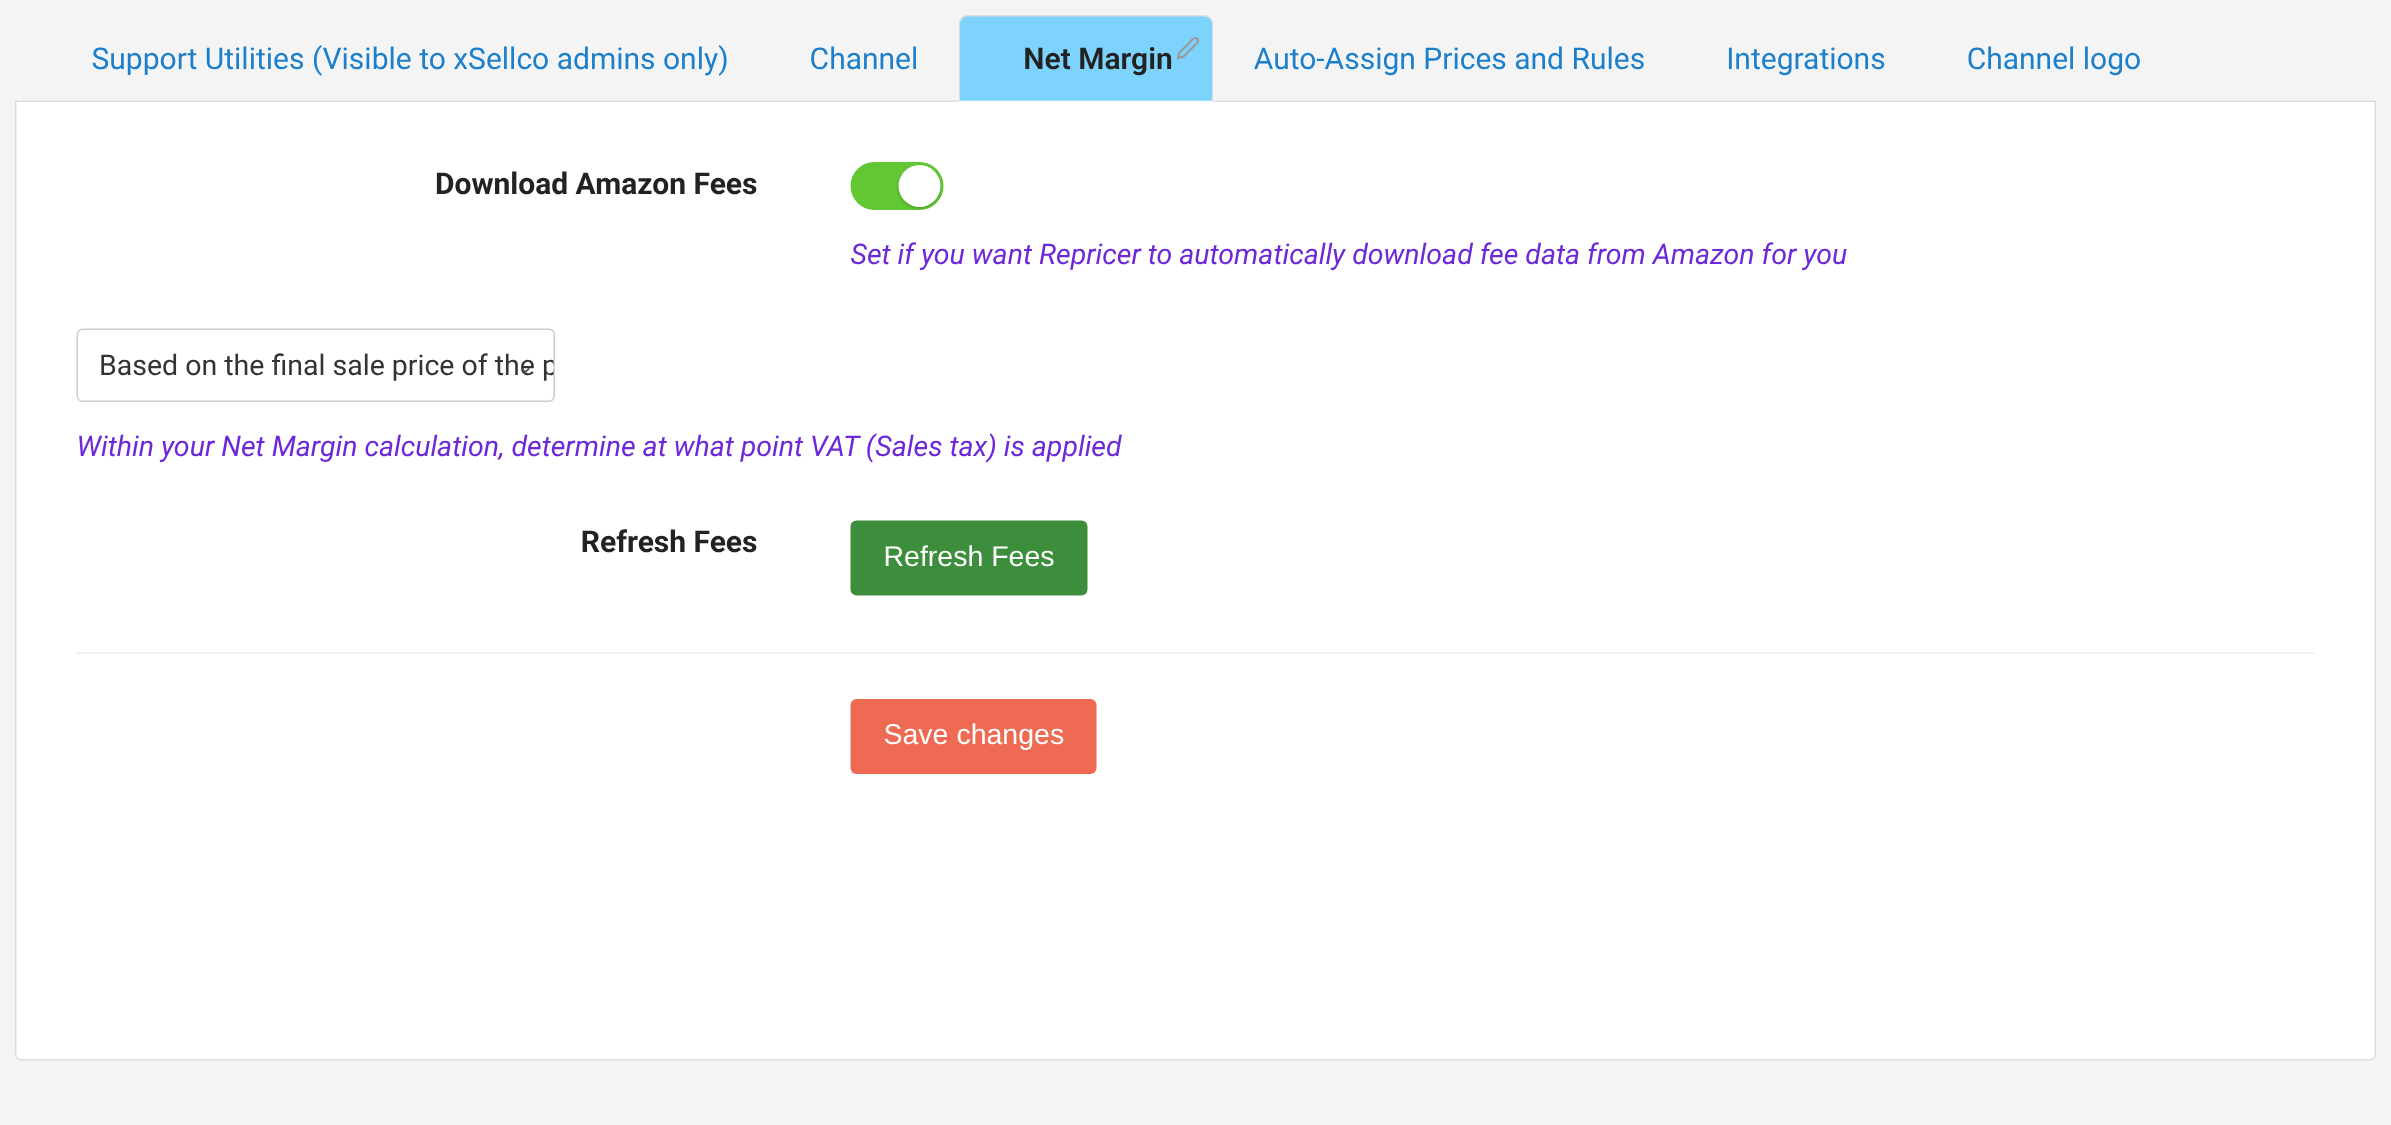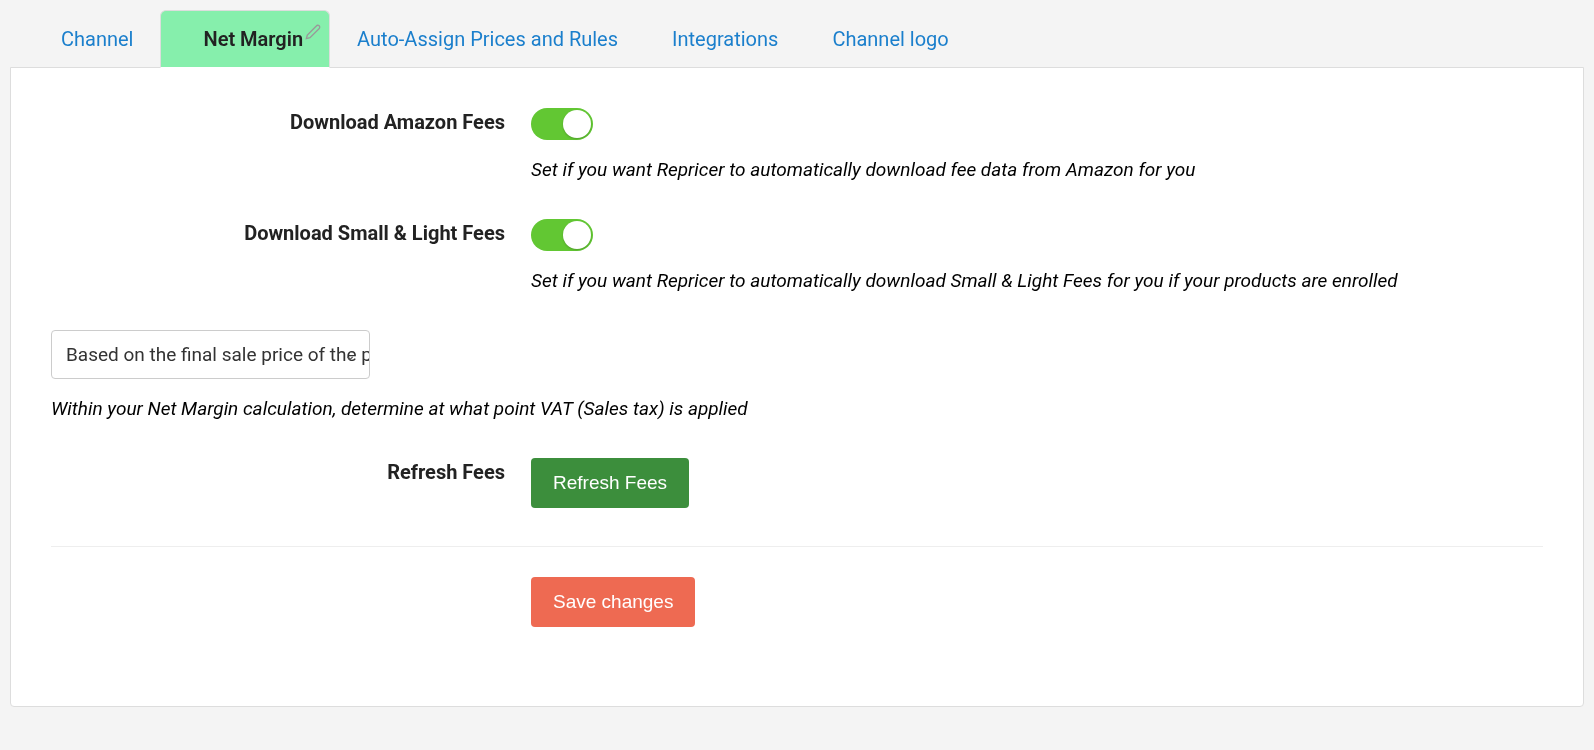--- a/index.html
+++ b/index.html
@@ -25,21 +25,21 @@
     .tab {
       padding: 16px 26px;
       font-size: 20px;
       color: #1b7fcc;
       cursor: pointer;
       border: 1px solid transparent;
       border-bottom: none;
       position: relative;
     }
     .tab.active {
-      background: #86efac;
+      background: #7dd3fc;
       color: #222;
       font-weight: 600;
       border: 1px solid #ddd;
       border-bottom: 1px solid #fff;
       border-radius: 6px 6px 0 0;
       margin-bottom: -1px;
       padding-left: 42px;
     }
     .tab .edit-icon {
       position: absolute;
@@ -51,35 +51,36 @@
       background: #fff;
       border: 1px solid #ddd;
       border-radius: 0 0 4px 4px;
       padding: 40px 40px 30px 40px;
       min-height: 640px;
     }
     .form-row {
       display: flex;
       align-items: flex-start;
       margin-bottom: 38px;
+      gap: 36px;
     }
     .form-label {
       width: 480px;
       text-align: right;
       padding-right: 26px;
       font-weight: 700;
       font-size: 20px;
       color: #222;
       padding-top: 2px;
     }
     .form-control {
       flex: 1;
     }
     .help-text {
-      color: #000000;
+      color: #6d28d9;
       font-style: italic;
       font-size: 19px;
       margin-top: 18px;
     }
     .toggle {
       width: 62px;
       height: 32px;
       background: #62c733;
       border-radius: 16px;
       position: relative;
@@ -147,20 +148,21 @@
     }
     .save-row .form-control {
       padding-left: 0;
     }
   </style>
 </head>
 <body>
 
 <div class="container">
   <div class="tabs">
+    <div class="tab">Support Utilities (Visible to xSellco admins only)</div>
     <div class="tab">Channel</div>
     <div class="tab active">
       <span>Net Margin</span>
       <span class="edit-icon">
         <svg width="16" height="16" viewBox="0 0 24 24" fill="none" stroke="currentColor" stroke-width="2">
           <path d="M17 3a2.85 2.85 0 1 1 4 4L7.5 20.5 2 22l1.5-5.5L17 3z"></path>
         </svg>
       </span>
     </div>
     <div class="tab">Auto-Assign Prices and Rules</div>
@@ -173,29 +175,20 @@
     <div class="form-row">
       <div class="form-label">Download Amazon Fees</div>
       <div class="form-control">
         <div class="toggle">
           <div class="toggle-knob"></div>
         </div>
         <div class="help-text">Set if you want Repricer to automatically download fee data from Amazon for you</div>
       </div>
     </div>
 
-    <div class="form-row">
-      <div class="form-label">Download Small &amp; Light Fees</div>
-      <div class="form-control">
-        <div class="toggle">
-          <div class="toggle-knob"></div>
-        </div>
-        <div class="help-text">Set if you want Repricer to automatically download Small &amp; Light Fees for you if your products are enrolled</div>
-      </div>
-    </div>
 
     <div class="form-row">
       <div class="form-control">
         <div class="select-wrapper">
           <div class="select">Based on the final sale price of the product</div>
           <span class="select-chevron">⌄</span>
         </div>
         <div class="help-text">Within your Net Margin calculation, determine at what point VAT (Sales tax) is applied</div>
       </div>
     </div>

